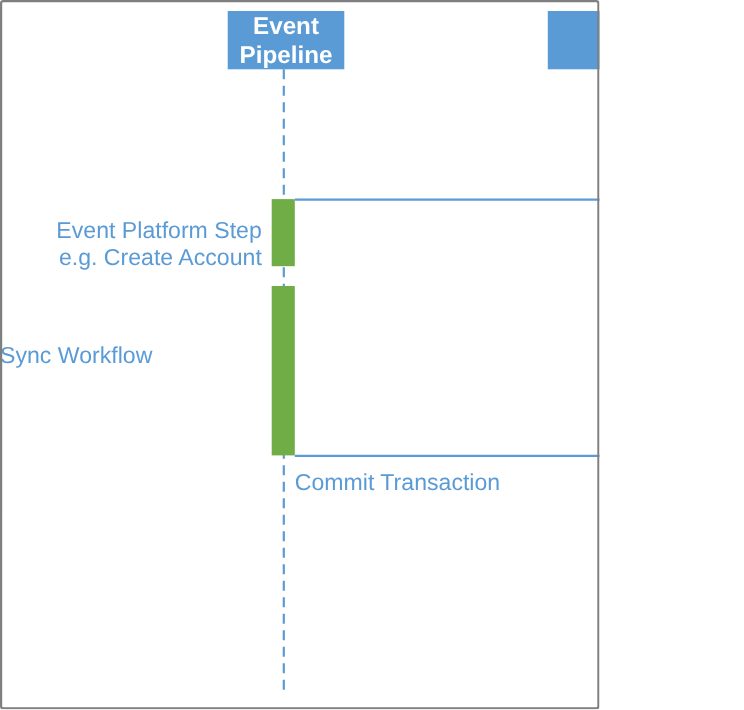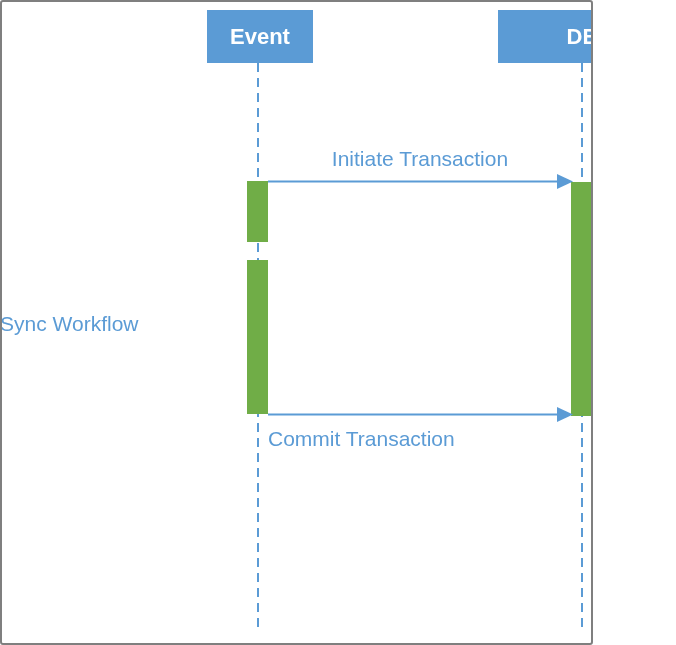--- a/index.html
+++ b/index.html
@@ -9,21 +9,20 @@
     --header-text:#FFFFFF;
     --background:#FFFFFF;
   }
   html,body{margin:0;padding:0;background:#fff;}
   .canvas{
     position:relative;
     width:545px;height:645px;
     background:var(--background);
     font-family:"Liberation Sans", sans-serif;
     overflow:hidden;
-    padding-left:48px;
   }
   .frame{
     position:absolute;inset:0;
     border:2px solid var(--border-gray);
     border-radius:3px;
     pointer-events:none;
   }
   .layer{position:absolute;left:0;top:0;width:676px;height:645px;}
   .lifeline{
     stroke:var(--accent-blue);
@@ -83,27 +82,31 @@
     </g>
 
     <g>
       <line class="msgline" x1="268" y1="414.5" x2="559" y2="414.5"></line>
       <polygon class="arrowhead" points="573,414.5 557,407 557,422"></polygon>
     </g>
   </svg>
 
   <div class="actor actor-left">
     <span>Event</span>
+    <span>Pipeline</span>
   </div>
 
   <div class="actor actor-right">
     <span>DB</span>
   </div>
 
-  <div class="blue-text msg1">Initiate Transaction</div>
 
   <div class="blue-text msg2">Commit Transaction</div>
 
+  <div class="blue-text note1">
+    <div>Event Platform Step</div>
+    <div>e.g. Create Account</div>
+  </div>
 
   <div class="blue-text note2">Sync Workflow</div>
 
   <div class="frame"></div>
 </div>
 
 </body></html>

